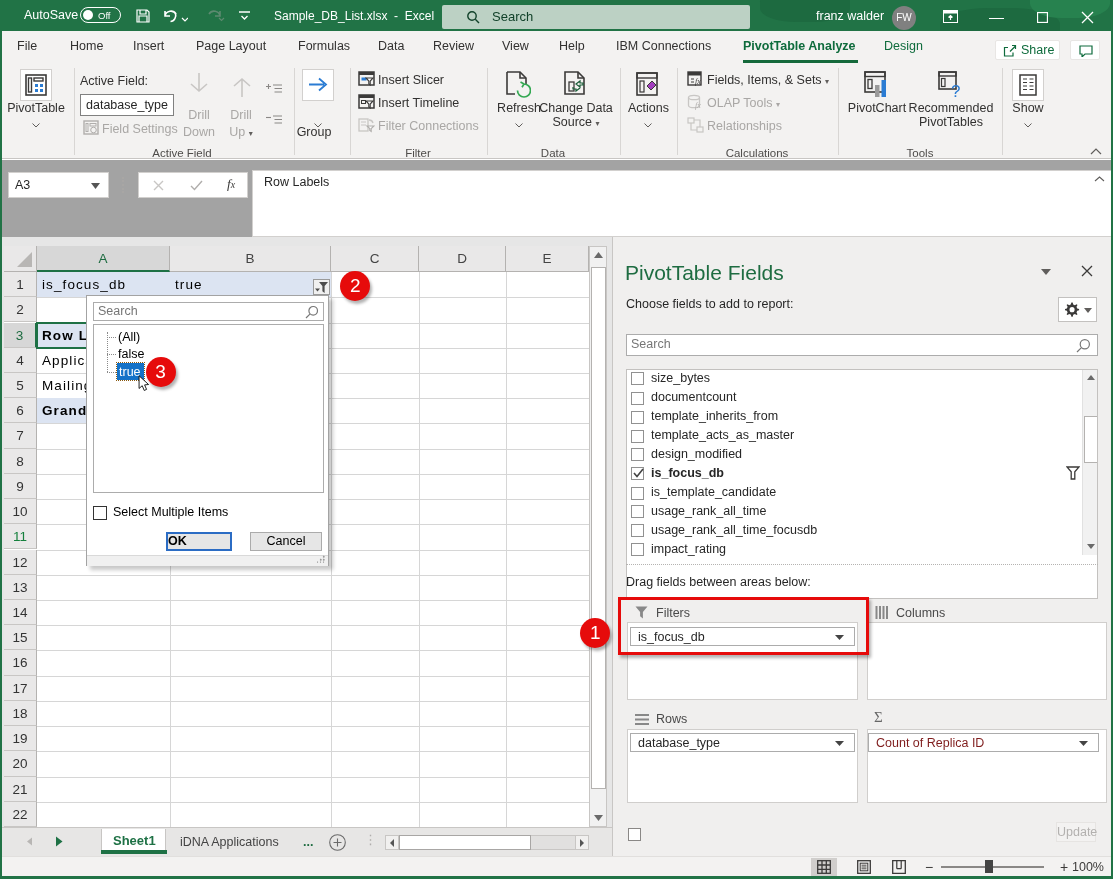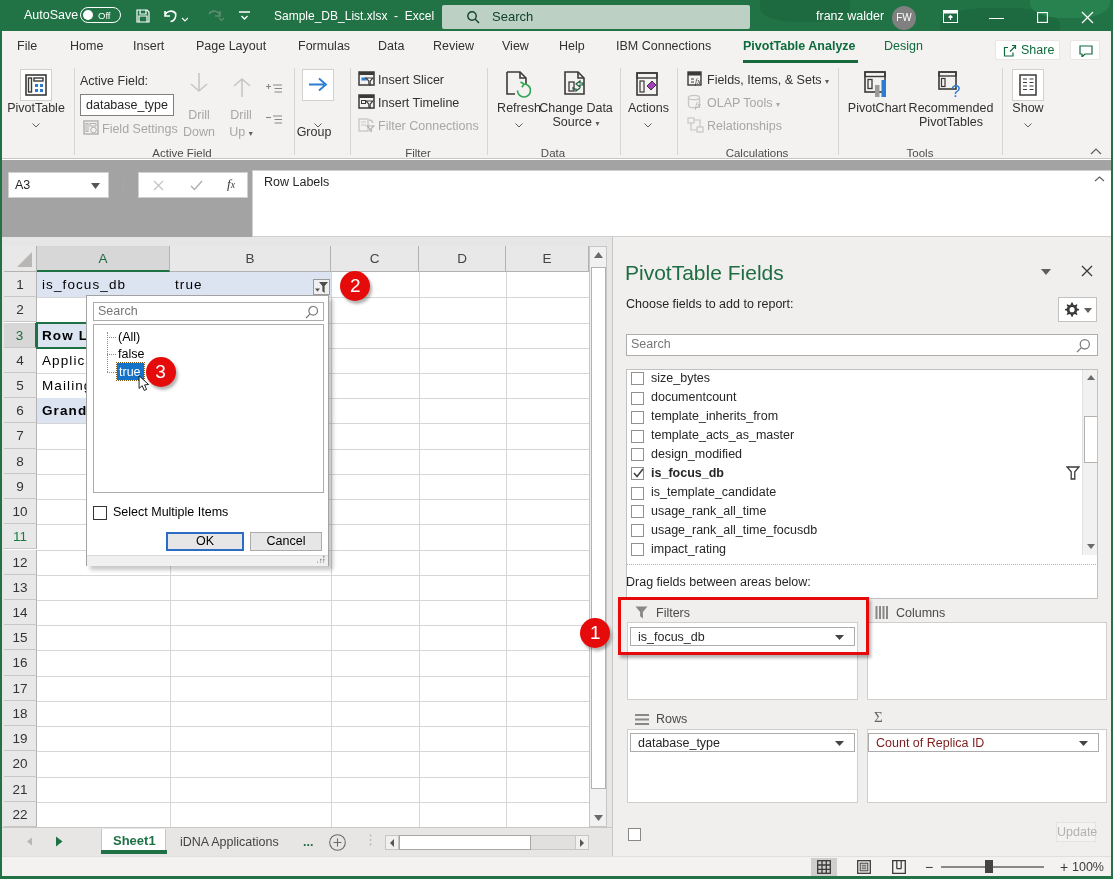--- a/index.html
+++ b/index.html
@@ -432,21 +432,21 @@
    <div class="abs" style="left:13px;top:47px;width:9px;height:1px;border-top:1px dotted #8a8a8a;"></div>
    <div class="abs" style="left:24px;top:5px;font-size:12.5px;color:#000;">(All)</div>
    <div class="abs" style="left:24px;top:22px;font-size:12.5px;color:#000;">false</div>
    <div class="abs" style="left:23px;top:37.5px;width:27px;height:17.5px;background:#1472c8;outline:1.5px dotted #8a5a10;"></div>
    <div class="abs" style="left:25px;top:39.5px;font-size:12.5px;color:#fff;">true</div>
  </div>
 
  <div class="abs" style="left:6px;top:210px;width:14px;height:14px;background:#fff;border:1px solid #333;"></div>
  <div class="abs" style="left:26px;top:209px;font-size:12.5px;color:#000;">Select Multiple Items</div>
 
- <div class="abs" style="left:79px;top:235.5px;width:78px;height:19px;background:#e6e6e6;border:2px solid #2b6cc4;font-size:12.5px;color:#000;text-align:center;line-height:15px;">OK</div>
+ <div class="abs" style="left:79px;top:235.5px;width:66px;height:19px;background:#e6e6e6;border:2px solid #2b6cc4;font-size:12.5px;color:#000;text-align:left;line-height:15px;font-weight:bold;">OK</div>
  <div class="abs" style="left:163px;top:235.5px;width:72px;height:19px;background:#e6e6e6;border:1px solid #ababab;font-size:12.5px;color:#000;text-align:center;line-height:17px;">Cancel</div>
  <div class="abs" style="left:0;top:258.5px;width:241px;height:11.5px;background:#f0f0f0;border-top:1px solid #d9d9d9;"></div>
     <svg class="abs" style="right:3px;bottom:2px;" width="8" height="8" viewBox="0 0 8 8">
       <path d="M7 1 v1.4 M7 4 v1.4 M7 7 v0 M4 4 v1.4 M4 7 v0 M1 7 v0" stroke="#9a9a9a" stroke-width="1.2"></path>
       <path d="M6.5 0.8 v1.6 M6.5 3.8 v1.6 M6.5 6.4 v1.4 M3.5 3.8 v1.6 M3.5 6.4 v1.4 M0.5 6.4 v1.4" stroke="#9a9a9a" stroke-width="1.1"></path>
     </svg>
 </div>
 
 <svg class="abs" style="left:137.5px;top:375px;z-index:60;" width="14" height="19" viewBox="0 0 17 24">
     <path d="M1 1 L1 17 L5 13.5 L7.5 19.5 L10.5 18.2 L8 12.5 L13 12 Z" fill="#fff" stroke="#000" stroke-width="1.1"></path>

